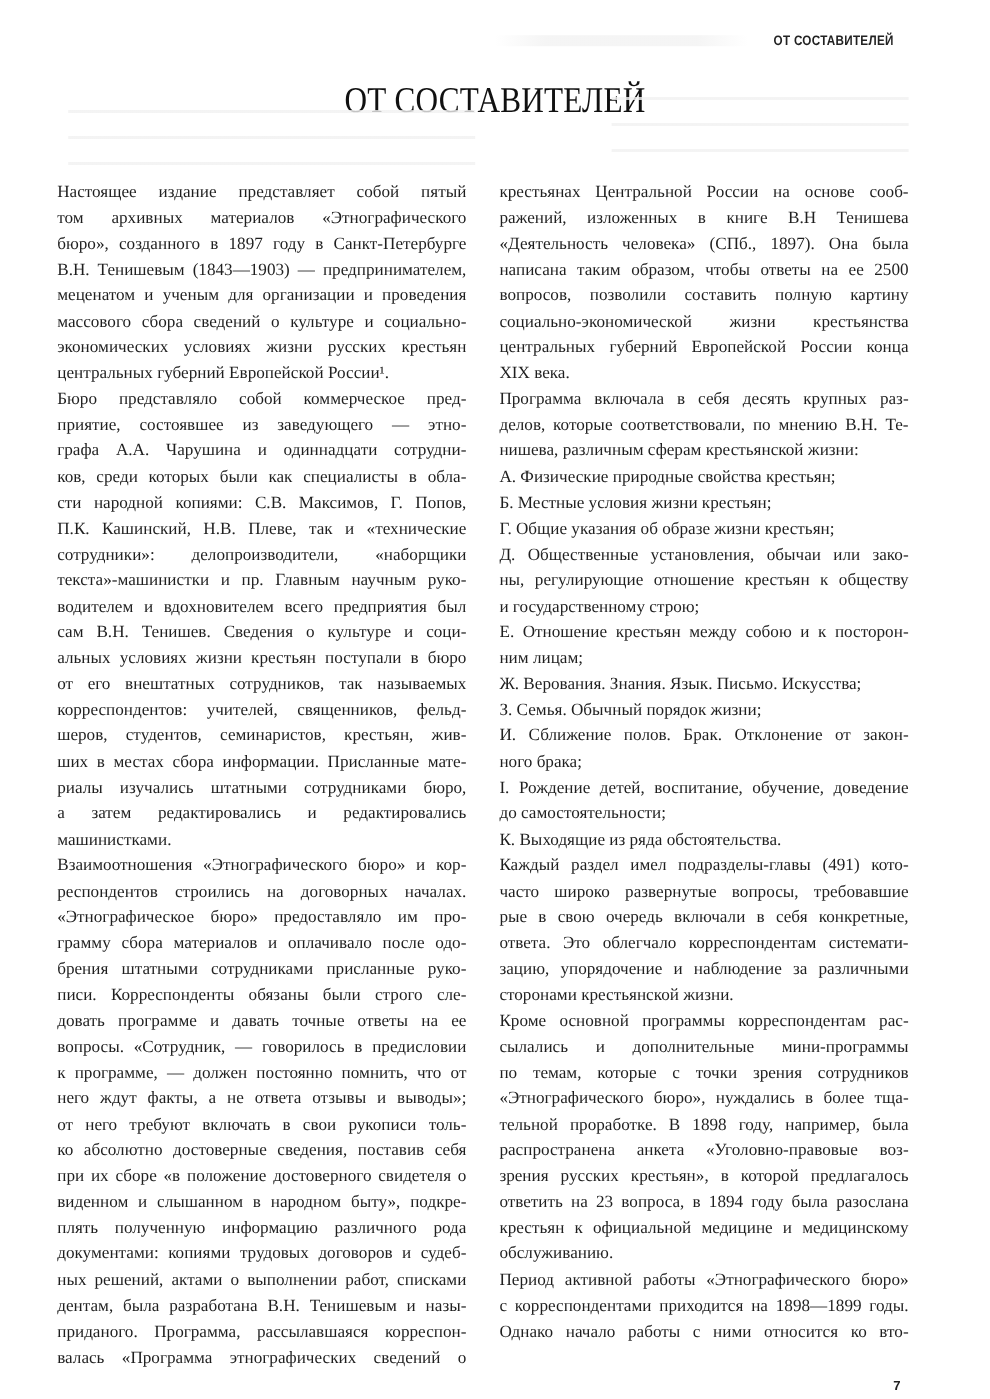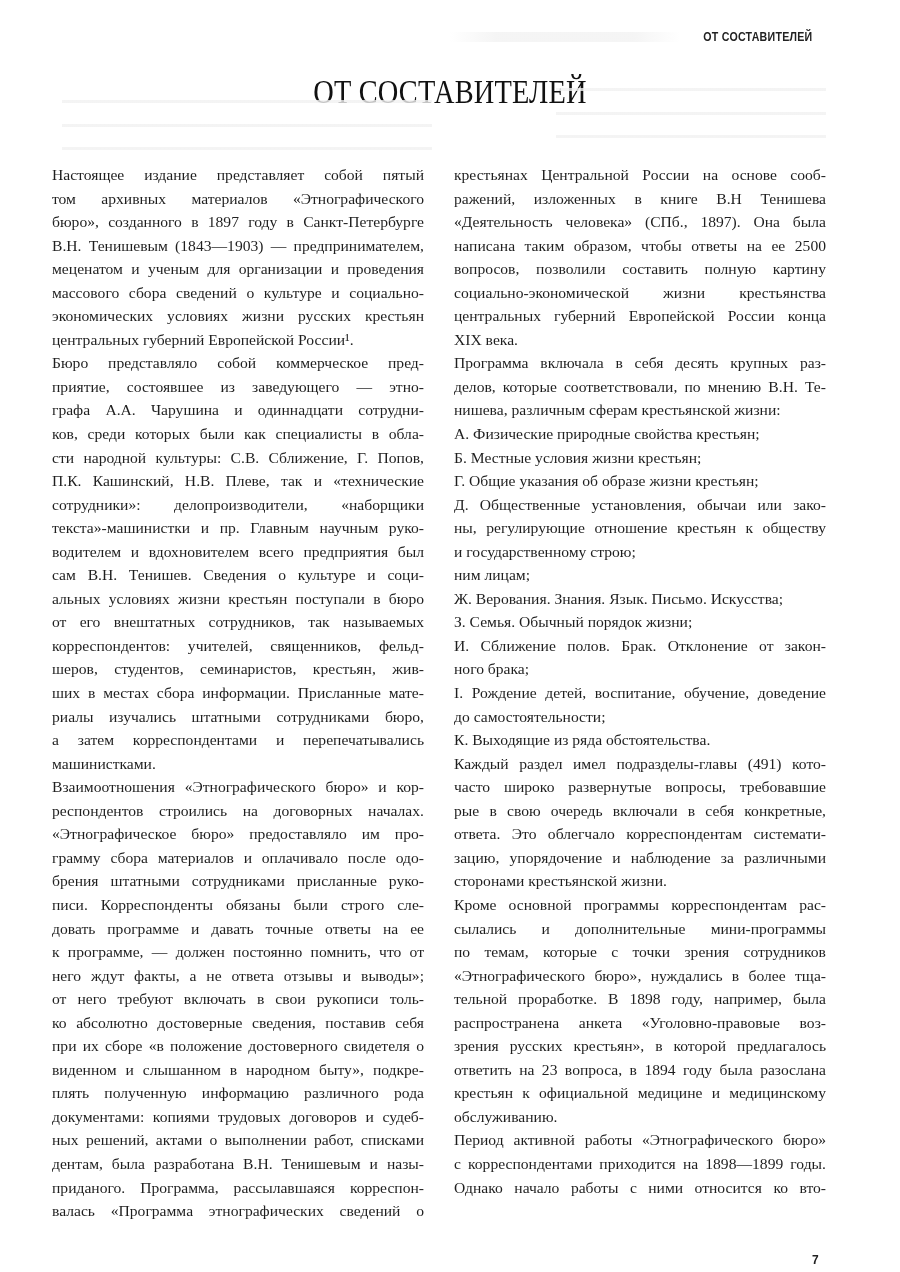--- a/index.html
+++ b/index.html
@@ -61,41 +61,42 @@
     <span class="line">бюро», созданного в 1897 году в Санкт-Петербурге</span>
     <span class="line">В.Н. Тенишевым (1843—1903) — предпринимателем,</span>
     <span class="line">меценатом и ученым для организации и проведения</span>
     <span class="line">массового сбора сведений о культуре и социально-</span>
     <span class="line">экономических условиях жизни русских крестьян</span>
     <span class="line last">центральных губерний Европейской России¹.</span>
     <span class="line">Бюро представляло собой коммерческое пред-</span>
     <span class="line">приятие, состоявшее из заведующего — этно-</span>
     <span class="line">графа А.А. Чарушина и одиннадцати сотрудни-</span>
     <span class="line">ков, среди которых были как специалисты в обла-</span>
-    <span class="line">сти народной культуры: С.В. Сближение, Г. Попов,</span>
+    <span class="line">сти народной копиями: С.В. Максимов, Г. Попов,</span>
     <span class="line">П.К. Кашинский, Н.В. Плеве, так и «технические</span>
     <span class="line">сотрудники»: делопроизводители, «наборщики</span>
     <span class="line">текста»-машинистки и пр. Главным научным руко-</span>
     <span class="line">водителем и вдохновителем всего предприятия был</span>
     <span class="line">сам В.Н. Тенишев. Сведения о культуре и соци-</span>
     <span class="line">альных условиях жизни крестьян поступали в бюро</span>
     <span class="line">от его внештатных сотрудников, так называемых</span>
     <span class="line">корреспондентов: учителей, священников, фельд-</span>
     <span class="line">шеров, студентов, семинаристов, крестьян, жив-</span>
     <span class="line">ших в местах сбора информации. Присланные мате-</span>
     <span class="line">риалы изучались штатными сотрудниками бюро,</span>
-    <span class="line">а затем корреспондентами и перепечатывались</span>
+    <span class="line">а затем редактировались и редактировались</span>
     <span class="line last">машинистками.</span>
     <span class="line">Взаимоотношения «Этнографического бюро» и кор-</span>
     <span class="line">респондентов строились на договорных началах.</span>
     <span class="line">«Этнографическое бюро» предоставляло им про-</span>
     <span class="line">грамму сбора материалов и оплачивало после одо-</span>
     <span class="line">брения штатными сотрудниками присланные руко-</span>
     <span class="line">писи. Корреспонденты обязаны были строго сле-</span>
     <span class="line">довать программе и давать точные ответы на ее</span>
+    <span class="line">вопросы. «Сотрудник, — говорилось в предисловии</span>
     <span class="line">к программе, — должен постоянно помнить, что от</span>
     <span class="line">него ждут факты, а не ответа отзывы и выводы»;</span>
     <span class="line">от него требуют включать в свои рукописи толь-</span>
     <span class="line">ко абсолютно достоверные сведения, поставив себя</span>
     <span class="line">при их сборе «в положение достоверного свидетеля о</span>
     <span class="line">виденном и слышанном в народном быту», подкре-</span>
     <span class="line">плять полученную информацию различного рода</span>
     <span class="line">документами: копиями трудовых договоров и судеб-</span>
     <span class="line">ных решений, актами о выполнении работ, списками</span>
     <span class="line">дентам, была разработана В.Н. Тенишевым и назы-</span>
@@ -113,20 +114,21 @@
     <span class="line last">XIX века.</span>
     <span class="line">Программа включала в себя десять крупных раз-</span>
     <span class="line">делов, которые соответствовали, по мнению В.Н. Те-</span>
     <span class="line last">нишева, различным сферам крестьянской жизни:</span>
     <span class="line last">А. Физические природные свойства крестьян;</span>
     <span class="line last">Б. Местные условия жизни крестьян;</span>
     <span class="line last">Г. Общие указания об образе жизни крестьян;</span>
     <span class="line">Д. Общественные установления, обычаи или зако-</span>
     <span class="line">ны, регулирующие отношение крестьян к обществу</span>
     <span class="line last">и государственному строю;</span>
+    <span class="line">Е. Отношение крестьян между собою и к посторон-</span>
     <span class="line last">ним лицам;</span>
     <span class="line last">Ж. Верования. Знания. Язык. Письмо. Искусства;</span>
     <span class="line last">З. Семья. Обычный порядок жизни;</span>
     <span class="line">И. Сближение полов. Брак. Отклонение от закон-</span>
     <span class="line last">ного брака;</span>
     <span class="line">I. Рождение детей, воспитание, обучение, доведение</span>
     <span class="line last">до самостоятельности;</span>
     <span class="line last">К. Выходящие из ряда обстоятельства.</span>
     <span class="line">Каждый раздел имел подразделы-главы (491) кото-</span>
     <span class="line">часто широко развернутые вопросы, требовавшие</span>

